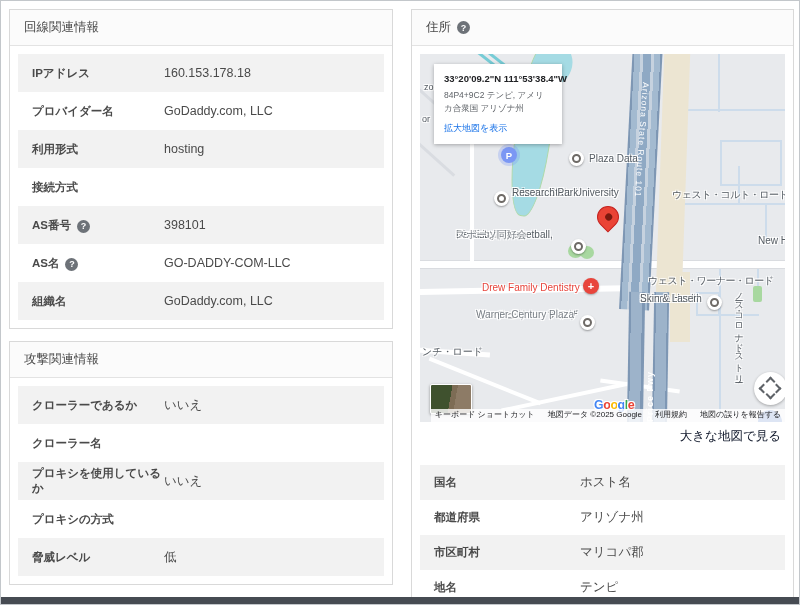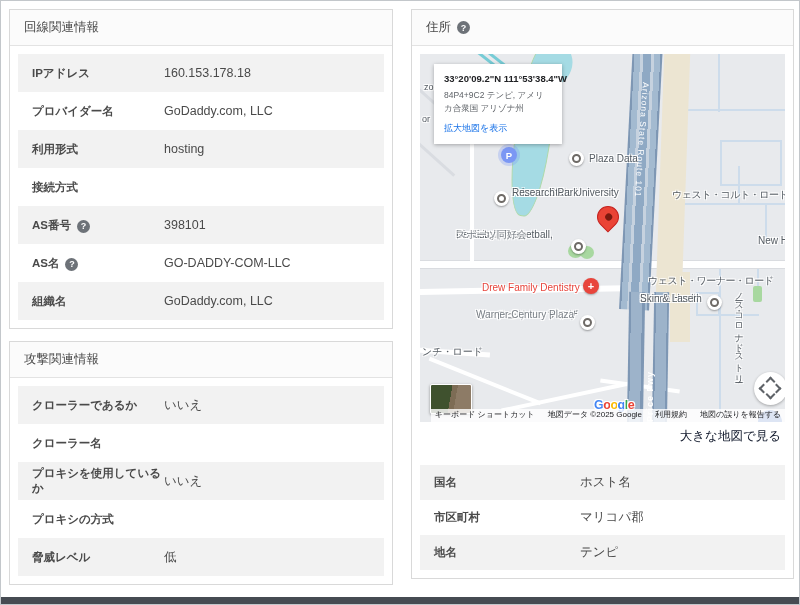--- a/index.html
+++ b/index.html
@@ -296,20 +296,26 @@
 
         <div class="rows addr-rows">
           <div class="info-row">
             <div class="lbl">
                 <span>国名</span>
               </div>
             <div class="val">ホスト名</div>
           </div>
           <div class="info-row">
             <div class="lbl">
+                <span>都道府県</span>
+              </div>
+            <div class="val">アリゾナ州</div>
+          </div>
+          <div class="info-row">
+            <div class="lbl">
                 <span>市区町村</span>
               </div>
             <div class="val">マリコパ郡</div>
           </div>
           <div class="info-row">
             <div class="lbl">
                 <span>地名</span>
               </div>
             <div class="val">テンピ</div>
           </div>

